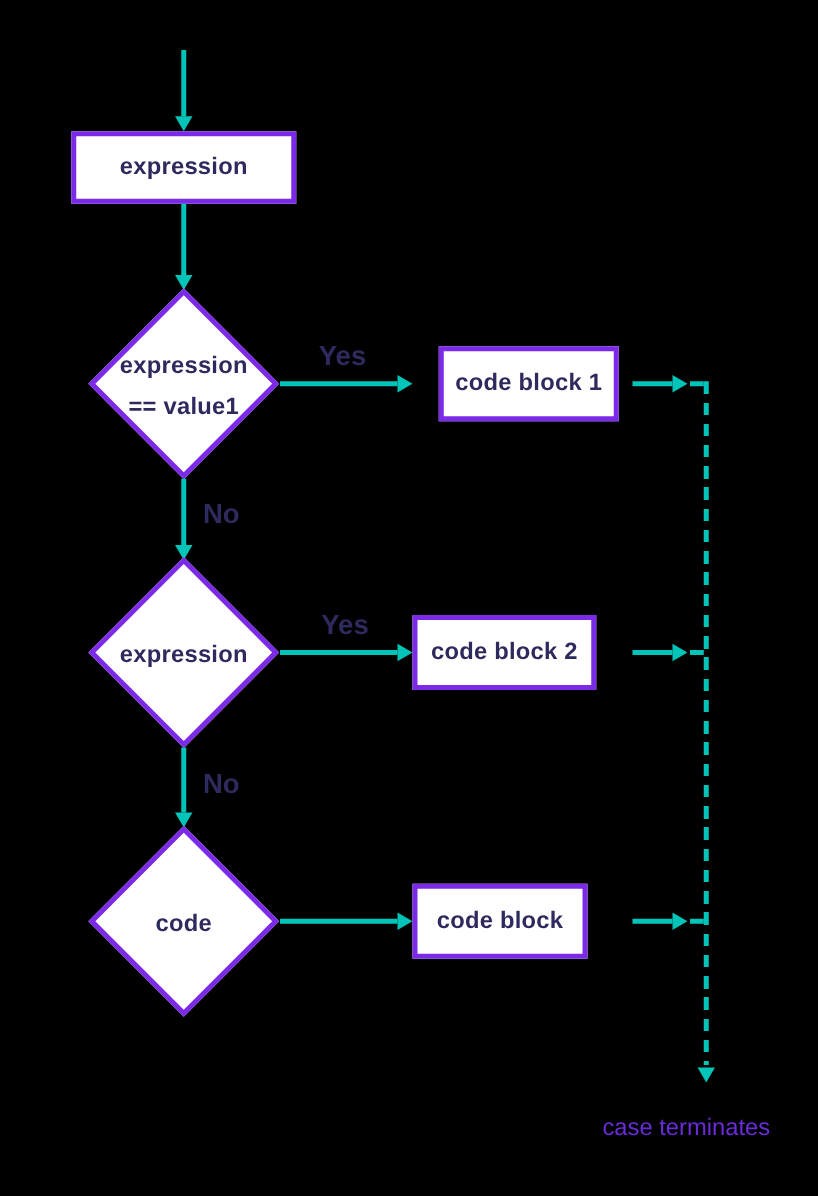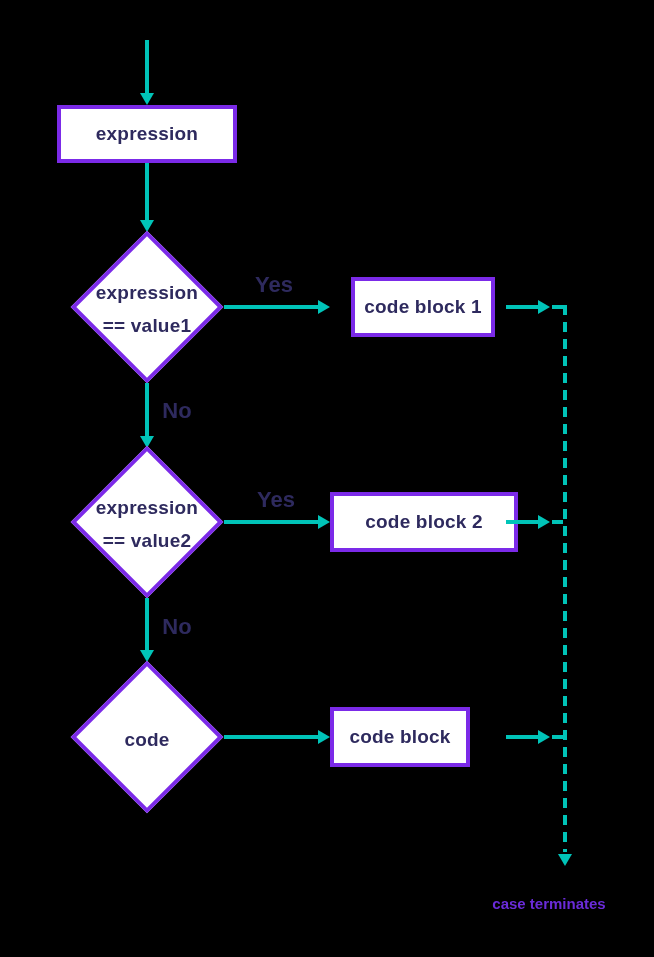--- a/index.html
+++ b/index.html
@@ -95,22 +95,22 @@
     transform: translate(-50%, -50%);
     color: var(--text, #2e2a5e);
     font-size: 22px;
     font-weight: 700;
     white-space: nowrap;
   }
   .terminate-label {
     position: absolute;
     transform: translate(-50%, -50%);
     color: var(--terminate_text, #6a2bd9);
-    font-size: 15px;
-    font-weight: 700;
+    font-size: 19px;
+    font-weight: 400;
     white-space: nowrap;
   }
 </style>
 </head>
 <body>
 
 <div id="canvas">
 
   <div class="shaft-v" style="left:145px; top:40px; height:53px;"></div>
   <div class="head-down" style="left:140px; top:93px;"></div>
@@ -140,28 +140,27 @@
   <div class="head-right" style="left:538px; top:300px;"></div>
   <div class="dash-h" style="left:552px; top:305px; width:11px;"></div>
 
   <div class="edge-label" style="left:177px; top:411px;">No</div>
   <div class="shaft-v" style="left:145px; top:383px; height:53px;"></div>
   <div class="head-down" style="left:140px; top:436px;"></div>
 
   <div class="diamond" style="left:93px; top:468px;"></div>
   <div class="node-label diamond-label" style="left:147px; top:524px;">
     <div>expression</div>
-    <div>== value2</div>
   </div>
 
   <div class="edge-label" style="left:276px; top:500px;">Yes</div>
   <div class="shaft-h" style="left:224px; top:520px; width:94px;"></div>
   <div class="head-right" style="left:318px; top:515px;"></div>
 
-  <div class="rect-node" style="left:330px; top:492px; width:188px; height:60px;">
+  <div class="rect-node" style="left:330px; top:492px; width:147px; height:60px;">
     <span class="node-label">code block 2</span>
   </div>
 
   <div class="shaft-h" style="left:506px; top:520px; width:32px;"></div>
   <div class="head-right" style="left:538px; top:515px;"></div>
   <div class="dash-h" style="left:552px; top:520px; width:11px;"></div>
 
   <div class="edge-label" style="left:177px; top:627px;">No</div>
   <div class="shaft-v" style="left:145px; top:598px; height:52px;"></div>
   <div class="head-down" style="left:140px; top:650px;"></div>

